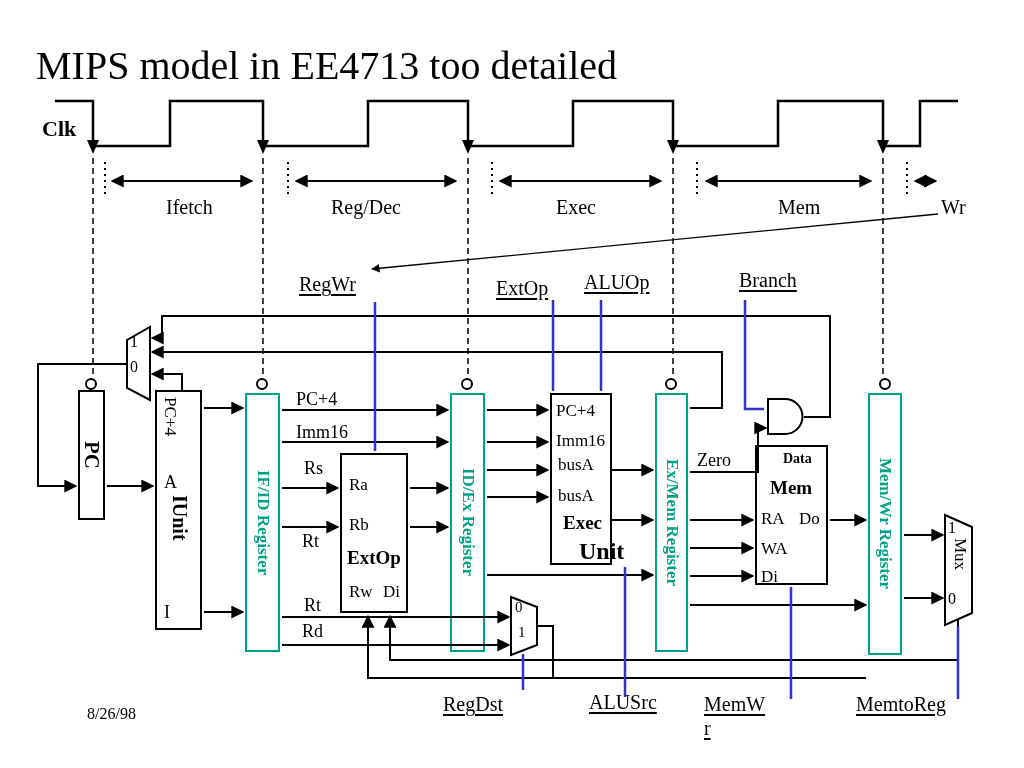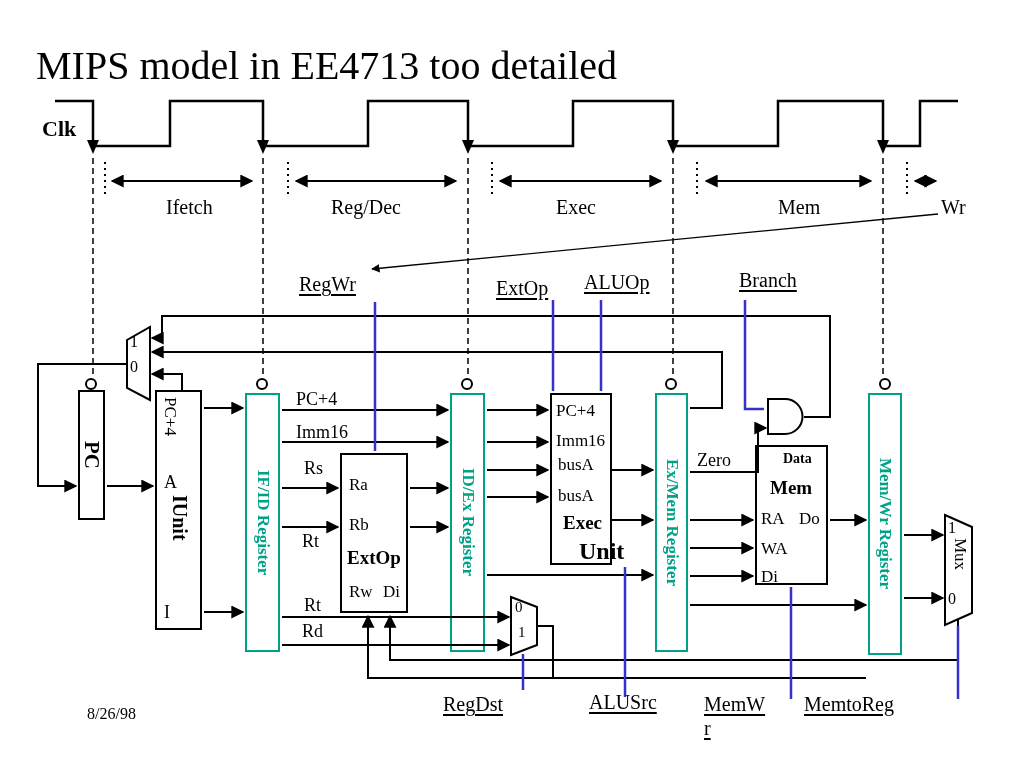--- a/index.html
+++ b/index.html
@@ -51,21 +51,21 @@
 
   <div class="abs ctrl-label z6" style="left:299px;top:272px">RegWr</div>
   <div class="abs ctrl-label z6" style="left:496px;top:276px">ExtOp</div>
   <div class="abs ctrl-label z6" style="left:584px;top:270px">ALUOp</div>
   <div class="abs ctrl-label z6" style="left:739px;top:268px">Branch</div>
 
   <div class="abs ctrl-label z6" style="left:443px;top:692px">RegDst</div>
   <div class="abs ctrl-label z6" style="left:589px;top:690px">ALUSrc</div>
   <div class="abs ctrl-label z6" style="left:704px;top:692px">MemW
 r</div>
-  <div class="abs ctrl-label z6" style="left:804px;top:692px">MemtoReg</div>
+  <div class="abs ctrl-label z6" style="left:856px;top:692px">MemtoReg</div>
 
   <div class="abs wlabel z6" style="left:296px;top:389px">PC+4</div>
   <div class="abs wlabel z6" style="left:296px;top:422px">Imm16</div>
   <div class="abs wlabel z6" style="left:304px;top:458px">Rs</div>
   <div class="abs wlabel z6" style="left:302px;top:531px">Rt</div>
   <div class="abs wlabel z6" style="left:304px;top:595px">Rt</div>
   <div class="abs wlabel z6" style="left:302px;top:621px">Rd</div>
   <div class="abs wlabel z6" style="left:697px;top:450px">Zero</div>
 
   <div class="box flexc" style="left:78px;top:390px;width:27px;height:130px">

